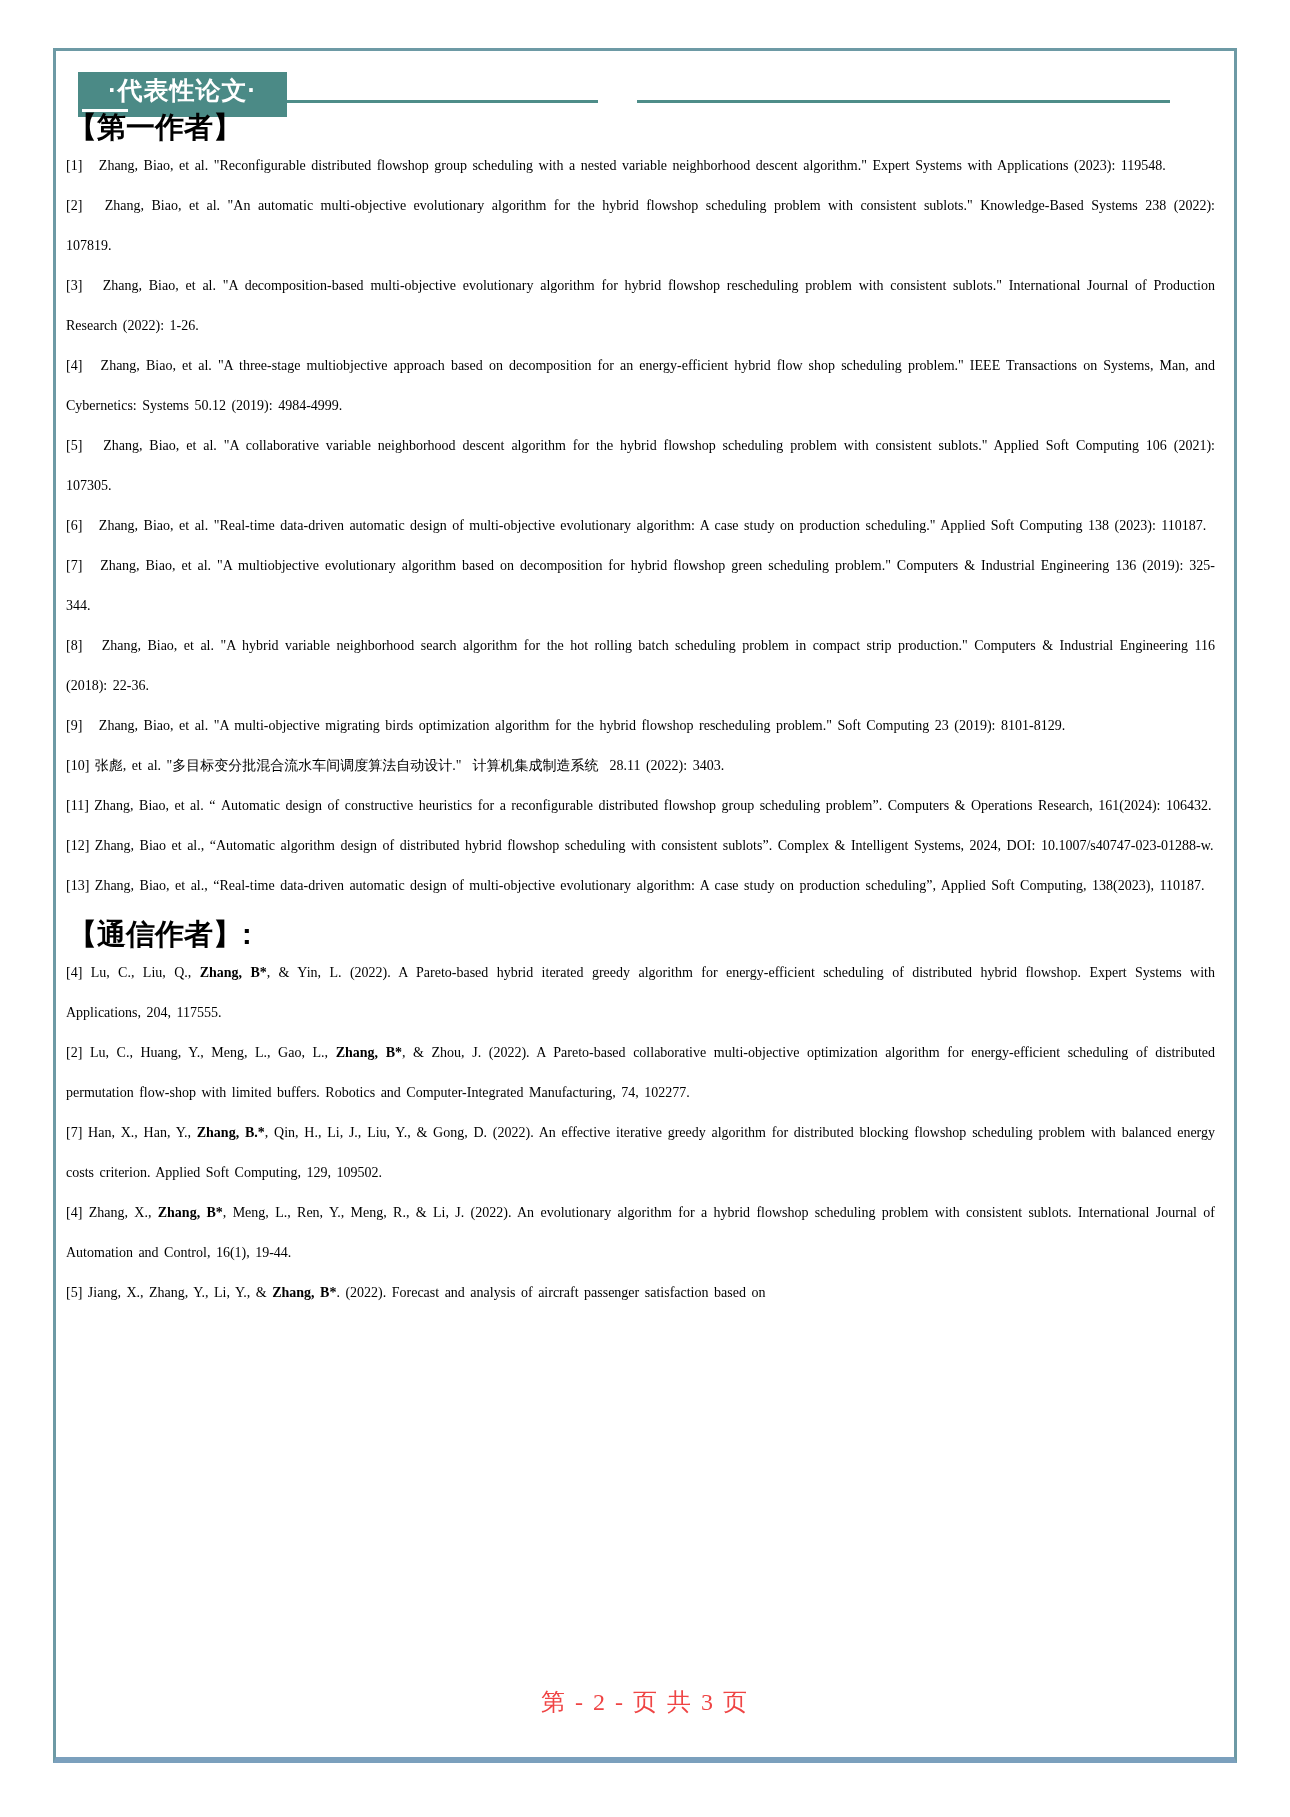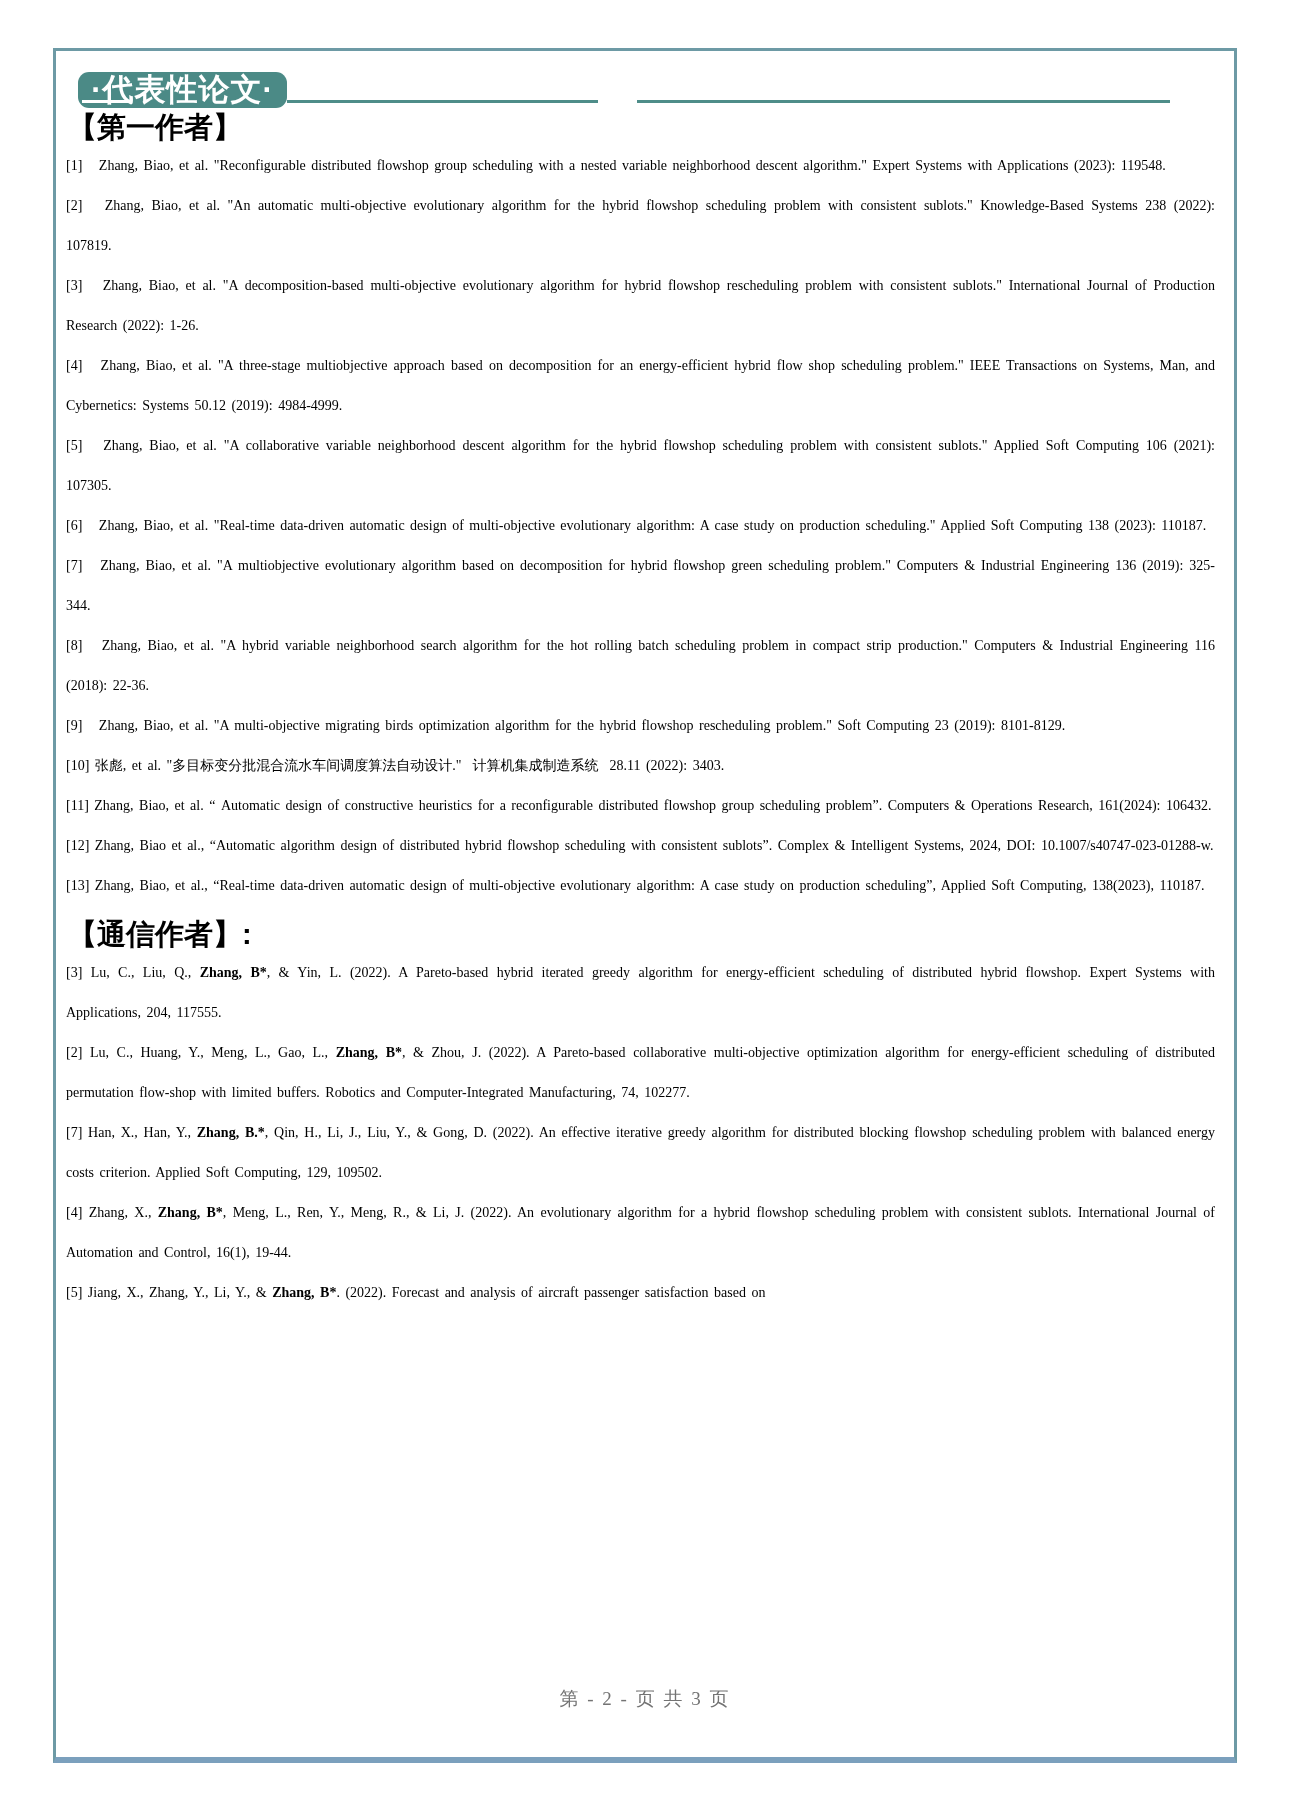--- a/index.html
+++ b/index.html
@@ -9,26 +9,25 @@
     color:#000;
   }
   
   .frame{
     position:absolute;left:53px;top:48px;width:1178px;height:1706px;
     border:3px solid #6d9aa5;border-bottom:6px solid #7ba0bd;
     box-sizing:content-box;background:transparent;pointer-events:none;
   }
   
   .title-box{
-    position:absolute;left:78px;top:72px;width:209px;height:36px;
+    position:absolute;left:78px;top:72px;width:209px;height:45px;
     background:#4b8a86;color:#ffffff;
     font-family:"Liberation Sans","DejaVu Sans",sans-serif;
-    font-weight:bold;font-size:31px;line-height:36px;text-align:center;
+    font-weight:bold;font-size:25px;line-height:36px;text-align:center;
     letter-spacing:1px;
-    border-radius:11px;
   }
   .title-underline{
     position:absolute;left:4px;bottom:5px;width:46px;height:3px;background:#ffffff;
   }
   .hrule{position:absolute;top:100px;height:3px;background:#4e8d89;}
   .hrule.left{left:287px;width:311px;}
   .hrule.right{left:637px;width:533px;}
   
   .content{
     position:absolute;left:66px;top:110px;width:1149px;
@@ -40,21 +39,21 @@
   }
   .sec-head.second{margin-top:11px;}
   .ref{
     margin:0;font-size:14px;line-height:40px;
     text-align:justify;text-justify:inter-word;word-spacing:2px;
   }
   .ref b{font-weight:bold;}
   
   .footer{
     position:absolute;left:0;top:1686px;width:100%;
-    text-align:center;color:#737373;font-size:19px;
+    text-align:center;color:#ef4444;font-size:24px;
     font-family:"Liberation Serif","DejaVu Serif",serif;
     letter-spacing:2px;
   }
 </style>
 </head>
 <body>
 
 <div class="frame"></div>
 
 <div class="title-box">
@@ -76,21 +75,21 @@
       <p class="ref"><span>[7]&nbsp;&nbsp; Zhang, Biao, et al. "A multiobjective evolutionary algorithm based on decomposition for hybrid flowshop green scheduling problem." Computers &amp; Industrial Engineering 136 (2019): 325-344.</span></p>
       <p class="ref"><span>[8]&nbsp;&nbsp; Zhang, Biao, et al. "A hybrid variable neighborhood search algorithm for the hot rolling batch scheduling problem in compact strip production." Computers &amp; Industrial Engineering 116 (2018): 22-36.</span></p>
       <p class="ref"><span>[9]&nbsp;&nbsp; Zhang, Biao, et al. "A multi-objective migrating birds optimization algorithm for the hybrid flowshop rescheduling problem." Soft Computing 23 (2019): 8101-8129.</span></p>
       <p class="ref"><span>[10] 张彪, et al. "多目标变分批混合流水车间调度算法自动设计." &nbsp;计算机集成制造系统 &nbsp;28.11 (2022): 3403.</span></p>
       <p class="ref"><span>[11] Zhang, Biao, et al. “&nbsp;Automatic design of constructive heuristics for a reconfigurable distributed flowshop group scheduling problem”. Computers &amp; Operations Research, 161(2024): 106432.</span></p>
       <p class="ref"><span>[12] Zhang, Biao et al., “Automatic algorithm design of distributed hybrid flowshop scheduling with consistent sublots”. Complex &amp; Intelligent Systems, 2024, DOI: 10.1007/s40747-023-01288-w.</span></p>
       <p class="ref"><span>[13] Zhang, Biao, et al., “Real-time data-driven automatic design of multi-objective evolutionary algorithm: A case study on production scheduling”, Applied Soft Computing, 138(2023), 110187.</span></p>
     </div>
   <h2 class="sec-head second">【通信作者】:</h2>
   <div>
-      <p class="ref"><span>[3] Lu, C., Liu, Q., </span><b>Zhang, B*</b><span>, &amp; Yin, L. (2022). A Pareto-based hybrid iterated greedy algorithm for energy-efficient scheduling of distributed hybrid flowshop. Expert Systems with Applications, 204, 117555.</span></p>
+      <p class="ref"><span>[4] Lu, C., Liu, Q., </span><b>Zhang, B*</b><span>, &amp; Yin, L. (2022). A Pareto-based hybrid iterated greedy algorithm for energy-efficient scheduling of distributed hybrid flowshop. Expert Systems with Applications, 204, 117555.</span></p>
       <p class="ref"><span>[2] Lu, C., Huang, Y., Meng, L., Gao, L., </span><b>Zhang, B*</b><span>, &amp; Zhou, J. (2022). A Pareto-based collaborative multi-objective optimization algorithm for energy-efficient scheduling of distributed permutation flow-shop with limited buffers. Robotics and Computer-Integrated Manufacturing, 74, 102277.</span></p>
       <p class="ref"><span>[7] Han, X., Han, Y., </span><b>Zhang, B.*</b><span>, Qin, H., Li, J., Liu, Y., &amp; Gong, D. (2022). An effective iterative greedy algorithm for distributed blocking flowshop scheduling problem with balanced energy costs criterion. Applied Soft Computing, 129, 109502.</span></p>
       <p class="ref"><span>[4] Zhang, X., </span><b>Zhang, B*</b><span>, Meng, L., Ren, Y., Meng, R., &amp; Li, J. (2022). An evolutionary algorithm for a hybrid flowshop scheduling problem with consistent sublots. International Journal of Automation and Control, 16(1), 19-44.</span></p>
       <p class="ref"><span>[5] Jiang, X., Zhang, Y., Li, Y., &amp; </span><b>Zhang, B*</b><span>. (2022). Forecast and analysis of aircraft passenger satisfaction based on</span></p>
     </div>
 </div>
 
 <div class="footer">
   <span>第 - 2 - 页 共 3 页</span>
 </div>

